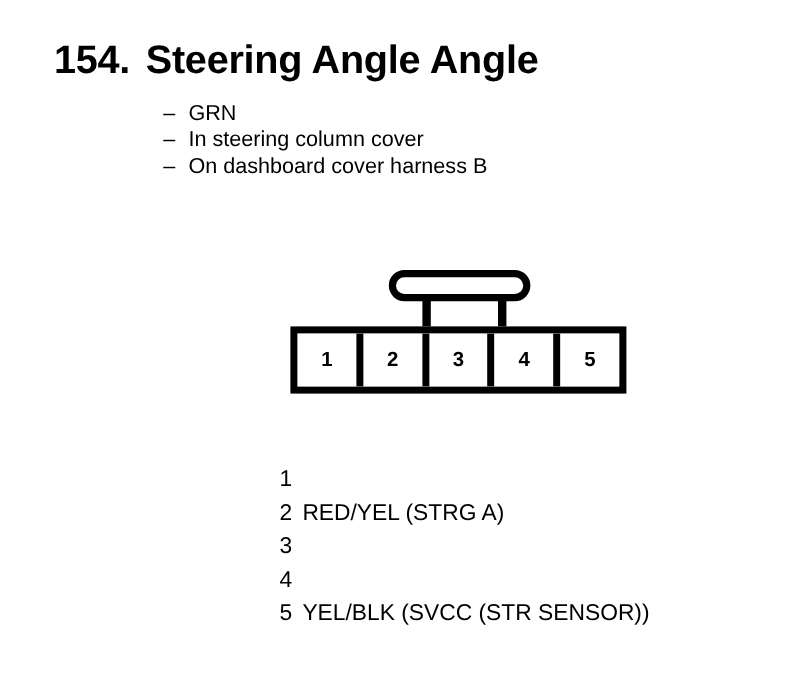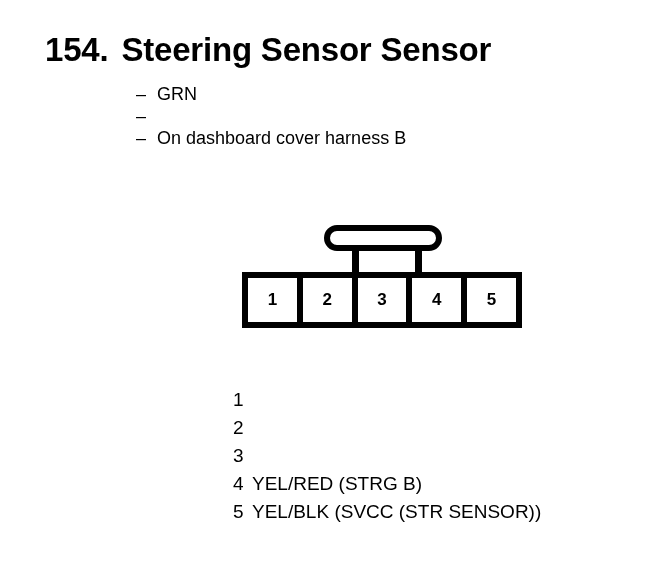--- a/index.html
+++ b/index.html
@@ -125,30 +125,31 @@
   }
   .legend-pin {
     width: 19px;
     flex: 0 0 19px;
   }
 </style>
 </head>
 <body>
 
 <div id="page-title">
-  <span class="title-number">154.</span><span class="title-text">Steering Sensor Sensor</span>
+  <span class="title-number">154.</span><span class="title-text">Steering Angle Angle</span>
 </div>
 
 <div id="attribute-list">
   <div class="attribute-item">
     <span class="attribute-dash">–</span>
     <span>GRN</span>
   </div>
   <div class="attribute-item">
     <span class="attribute-dash">–</span>
+    <span>In steering column cover</span>
   </div>
   <div class="attribute-item">
     <span class="attribute-dash">–</span>
     <span>On dashboard cover harness B</span>
   </div>
 </div>
 
 <div id="connector-diagram">
   <div id="connector-latch"></div>
   <div class="latch-leg" id="latch-leg-left"></div>
@@ -162,25 +163,25 @@
     <div class="connector-cell">5</div>
   </div>
 </div>
 
 <div id="pin-legend">
   <div class="legend-row">
     <span class="legend-pin">1</span>
   </div>
   <div class="legend-row">
     <span class="legend-pin">2</span>
+    <span>RED/YEL (STRG A)</span>
   </div>
   <div class="legend-row">
     <span class="legend-pin">3</span>
   </div>
   <div class="legend-row">
     <span class="legend-pin">4</span>
-    <span>YEL/RED (STRG B)</span>
   </div>
   <div class="legend-row">
     <span class="legend-pin">5</span>
     <span>YEL/BLK (SVCC (STR SENSOR))</span>
   </div>
 </div>
 
 </body></html>

